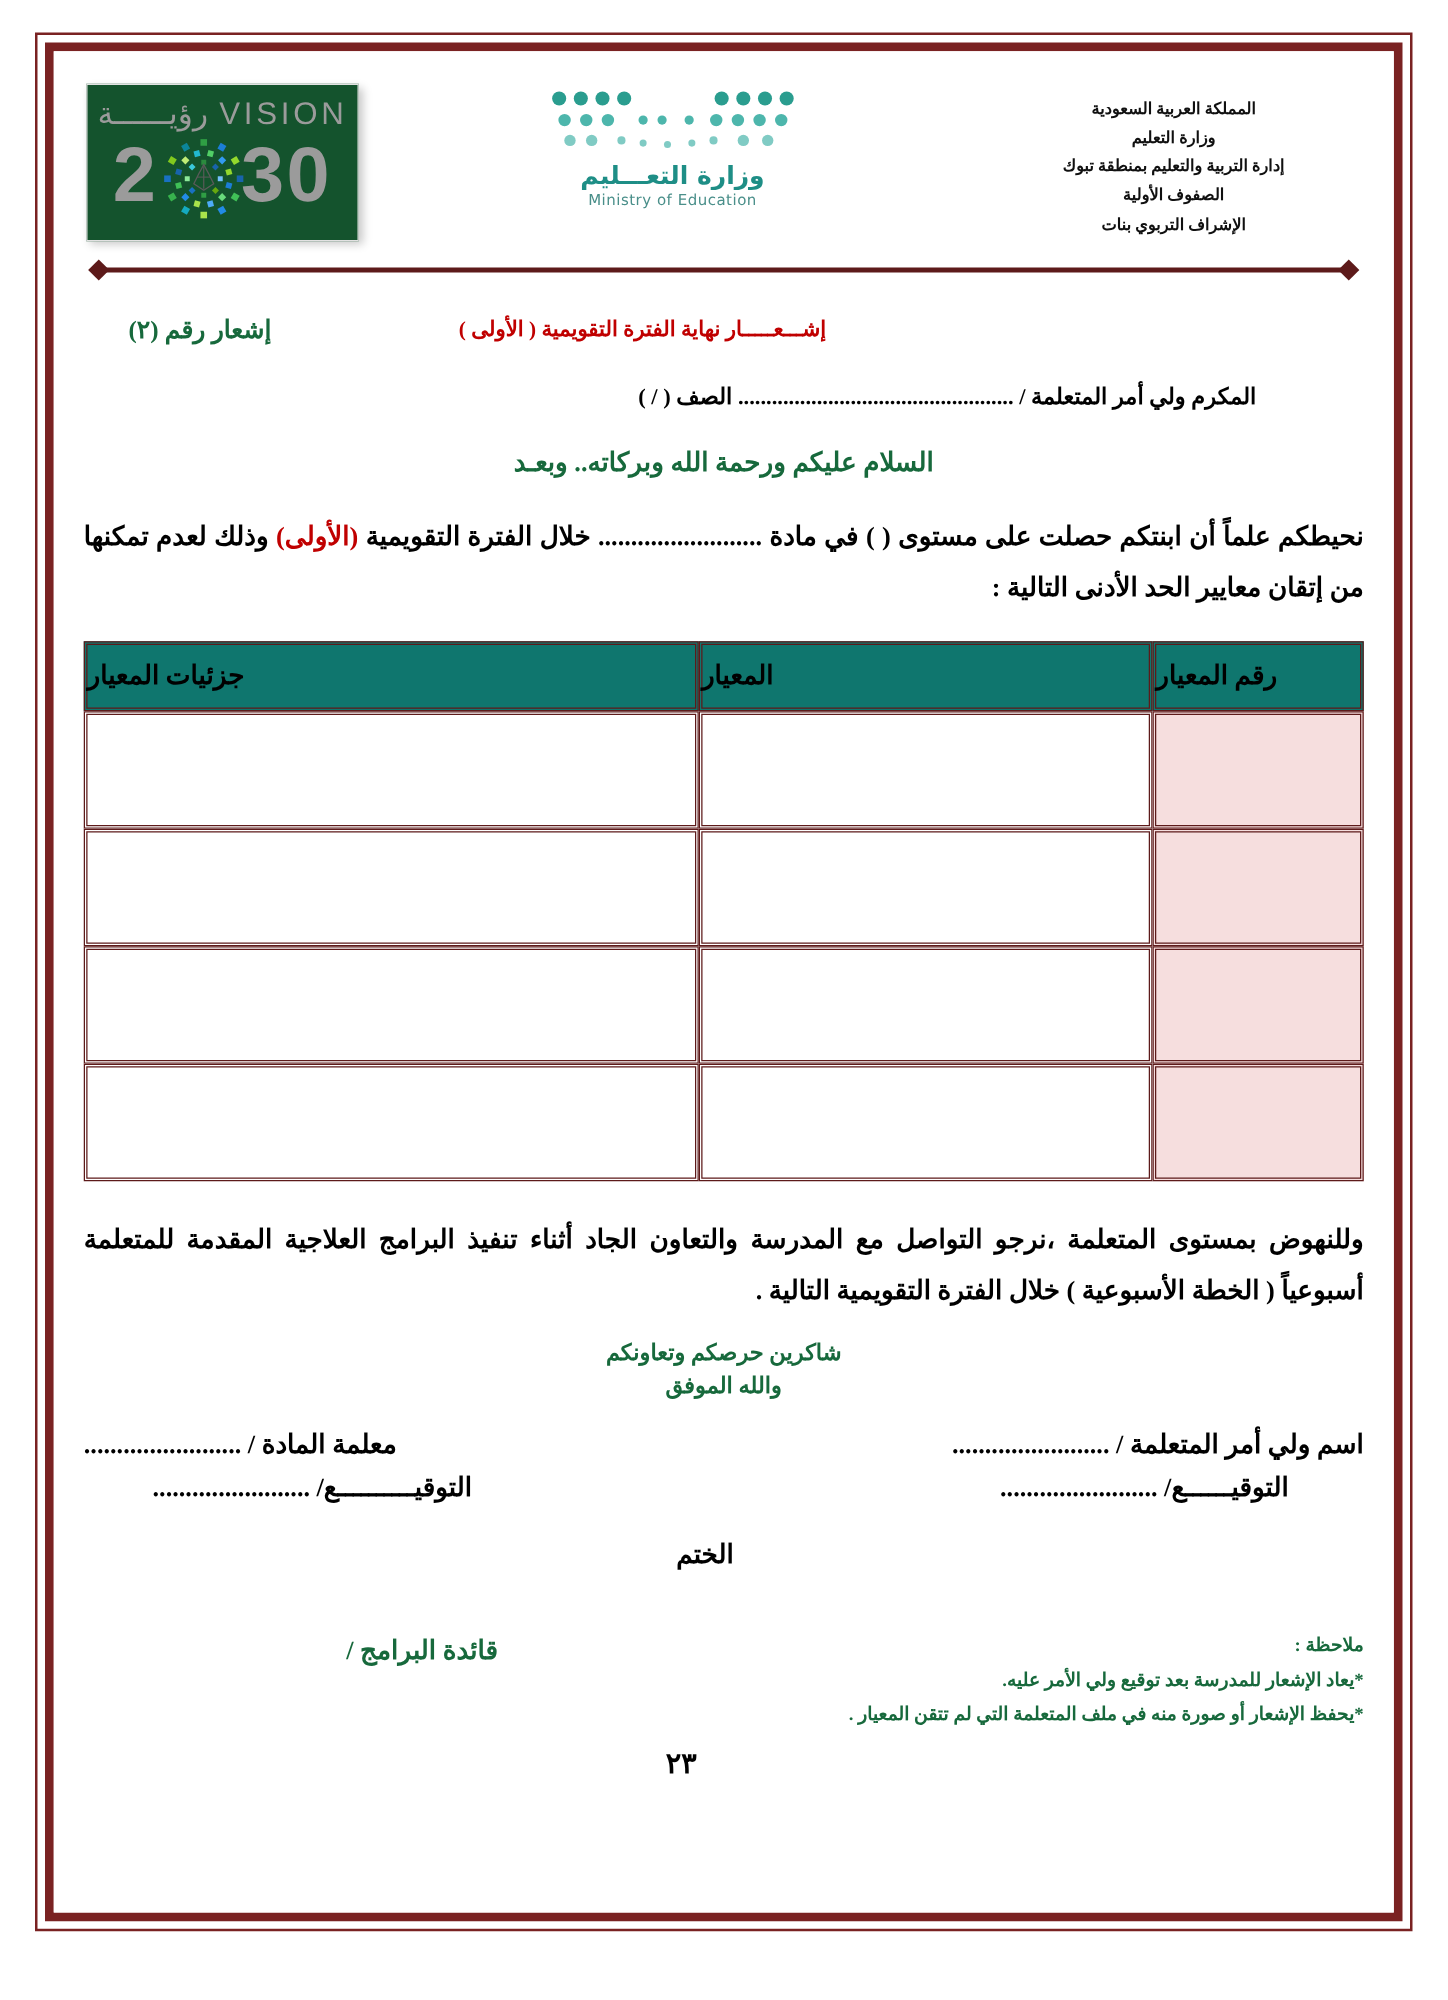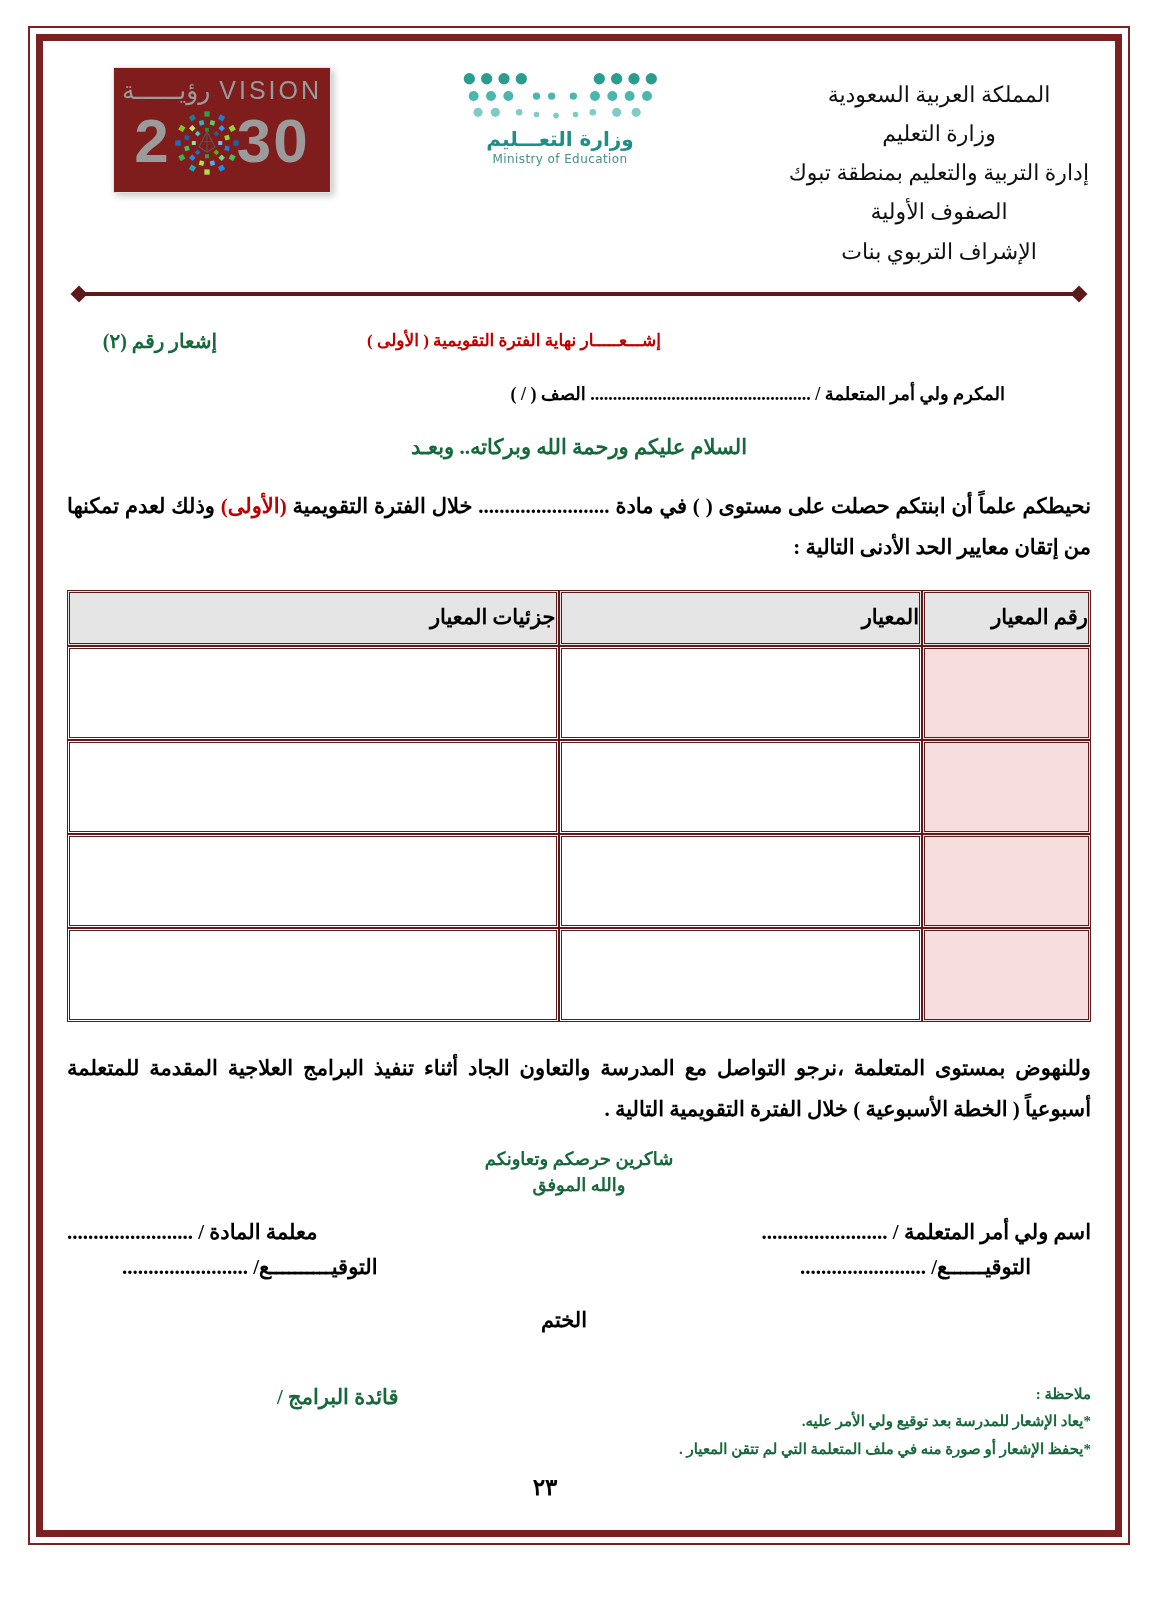--- a/index.html
+++ b/index.html
@@ -51,25 +51,26 @@
   .header {
     display: flex;
     flex-direction: row;
     align-items: flex-start;
     justify-content: space-between;
     padding: 22px 26px 0 26px;
     direction: rtl;
   }
   .header-text {
     text-align: center;
-    font-size: 22px;
+    font-size: 13px;
     line-height: 1.78;
     color: #101010;
     width: 300px;
     padding-top: 12px;
+    font-weight: bold;
   }
   .header-text div { white-space: nowrap; }
 
   
   .moe-logo {
     width: 230px;
     text-align: center;
     padding-top: 6px;
   }
   .moe-dots { height: 52px; }
@@ -86,27 +87,26 @@
     font-size: 12px;
     color: #4a8f8a;
     letter-spacing: 0.4px;
     margin-top: 1px;
   }
 
   
   .vision-box {
     width: 216px;
     height: 124px;
-    background: #7f1d1d;
+    background: #14532d;
     border: 1px solid #e2e2e2;
     box-shadow: 3px 3px 7px rgba(0,0,0,0.22);
     position: relative;
     margin-top: 4px;
     overflow: hidden;
-    margin-left: 44px;
   }
   .vision-top {
     position: absolute;
     top: 8px;
     left: 0; right: 0;
     text-align: center;
     direction: rtl;
     font-family: "DejaVu Sans", sans-serif;
     font-size: 25px;
     color: #9b9b9b;
@@ -213,25 +213,25 @@
     border-spacing: 0;
     direction: rtl;
     table-layout: fixed;
   }
   table.criteria th, table.criteria td {
     border: 3px double #5d1a1a;
     padding: 0;
     vertical-align: middle;
   }
   table.criteria th {
-    background: #e5e5e5;
+    background: #0f766e;
     height: 50px;
     font-size: 21px;
     font-weight: bold;
-    text-align: right;
+    text-align: left;
   }
   td.c-num { background: #f6dede; }
   td.c-crit, td.c-det { background: #ffffff; }
   tr.data-row td { height: 88px; }
   col.w-num { width: 16.5%; }
   col.w-crit { width: 35.5%; }
   col.w-det  { width: 48%; }
 
   
   .closing {

